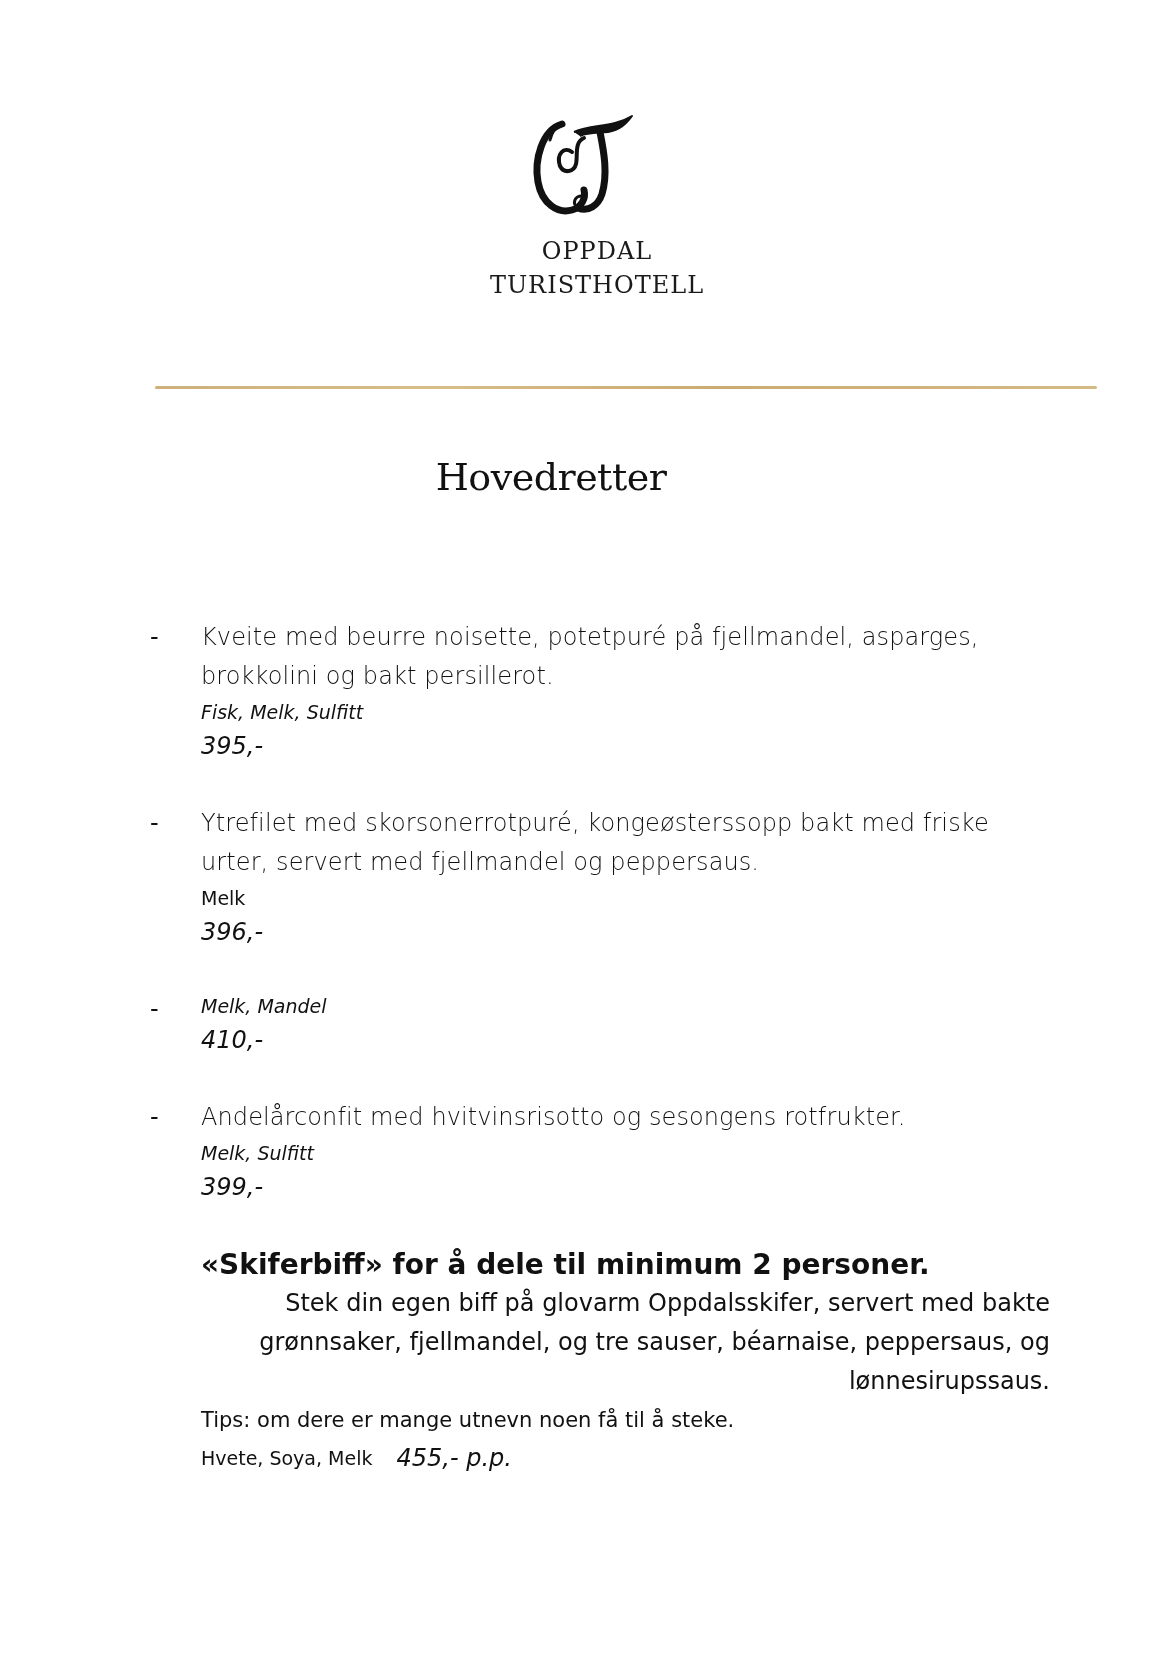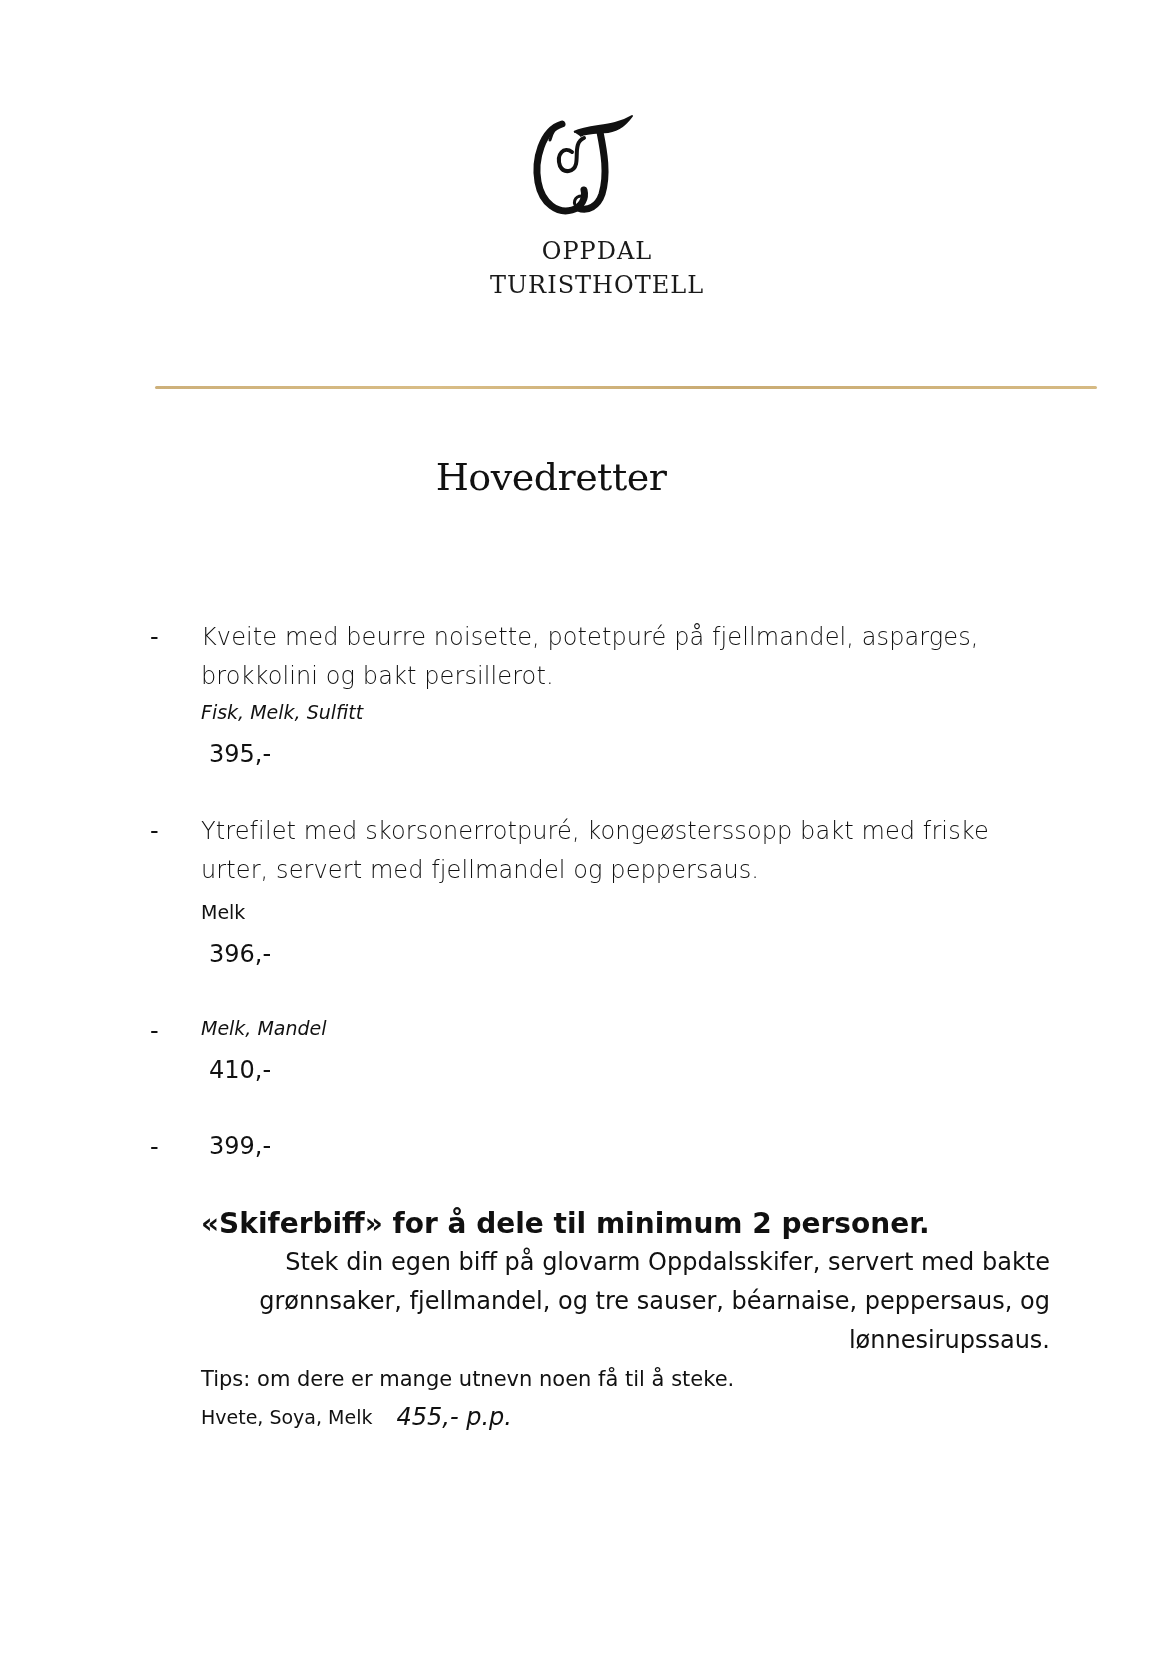--- a/index.html
+++ b/index.html
@@ -83,25 +83,26 @@
       font-weight: 300;
       letter-spacing: 0.1px;
       margin: 0;
     }
     .allergens {
       font-size: 19px;
       line-height: 32px;
       font-style: italic;
       margin: 0;
     }
-    .allergens.upright { font-style: normal; margin-top: 6px; }
+    .allergens.upright { font-style: normal; }
     .price {
       font-size: 24px;
       line-height: 36px;
-      margin: 8px;
+      font-style: italic;
+      margin: 0;
     }
     .special {
       padding-left: 51px;
       margin-top: 6px;
     }
     .special-title {
       font-size: 28px;
       line-height: 39px;
       font-weight: bold;
       margin: 0;
@@ -171,20 +172,22 @@
   </div>
 
   <div class="dish">
     <span class="bullet">-</span>
     <p class="allergens">Melk, Mandel</p>
     <p class="price">410,-</p>
   </div>
 
   <div class="dish">
     <span class="bullet">-</span>
+    <p class="dish-desc">Andelårconfit med hvitvinsrisotto og sesongens rotfrukter.</p>
+    <p class="allergens">Melk, Sulfitt</p>
     <p class="price">399,-</p>
   </div>
 
   <div class="special">
     <p class="special-title">«Skiferbiff» for å dele til minimum 2 personer.</p>
     <p class="special-desc">Stek din egen biff på glovarm Oppdalsskifer, servert med bakte grønnsaker, fjellmandel, og tre sauser, béarnaise, peppersaus, og lønnesirupssaus.</p>
     <p class="tips">Tips: om dere er mange utnevn noen få til å steke.</p>
     <p class="special-footer">
       <span>Hvete, Soya, Melk</span>
       <span class="special-price">455,- p.p.</span>

